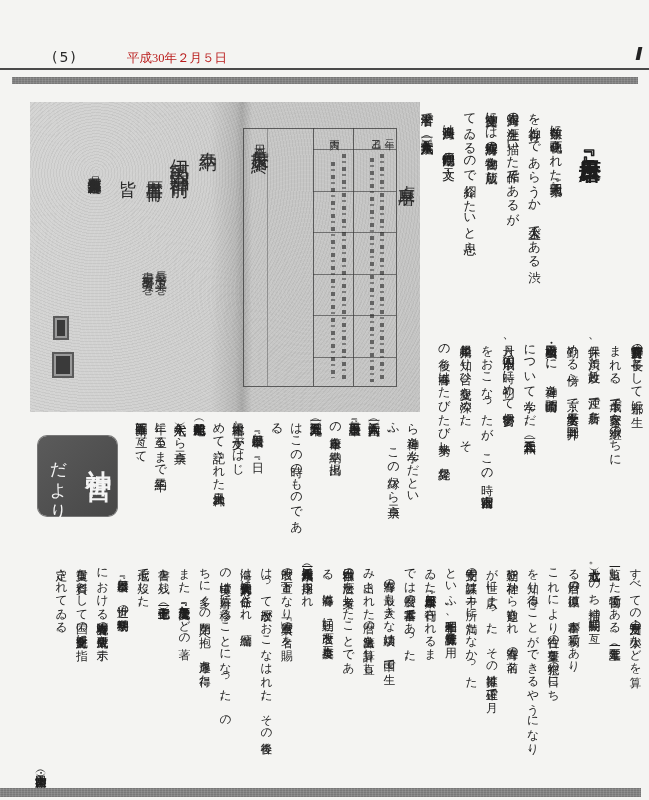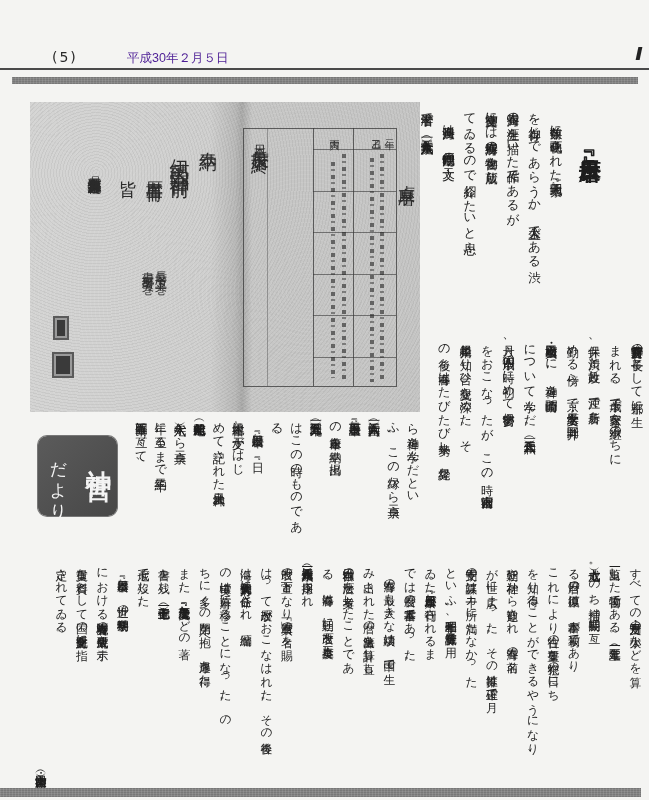--- a/index.html
+++ b/index.html
@@ -6,21 +6,21 @@
   body {
     width:649px; height:800px; position:relative; overflow:hidden;
     background:#f4f4f2;
     font-family:"DejaVu Serif", serif;
     color:#1e1e1e;
   }
   .abs { position:absolute; }
 
   
   .page-number { left:52px; top:49px; font-family:"DejaVu Sans", sans-serif; font-size:14px; letter-spacing:2px; color:#2a2a2a; }
-  .date { left:127px; top:50px; font-family:Liberation Sans, sans-serif; font-size:12.5px; color:#4c1d95; white-space:nowrap; }
+  .date { left:127px; top:50px; font-family:Liberation Serif, serif; font-size:12.5px; color:#b91c1c; white-space:nowrap; }
   .edge-mark { left:637px; top:47px; width:4px; height:13px; background:#222; transform:skewX(-12deg); }
   .thin-rule { left:0; top:68px; width:649px; height:1.5px; background:#4a4a4a; }
   .bar {
     background-color:#858585;
     background-image:
       repeating-linear-gradient(90deg, rgba(255,255,255,.10) 0 1px, transparent 1px 3px),
       repeating-linear-gradient(0deg, rgba(0,0,0,.10) 0 1px, transparent 1px 2px);
   }
   .bar-top { left:12px; top:77px; width:626px; height:7px; }
   .bar-bottom { left:0; top:788px; width:641px; height:9px; }

